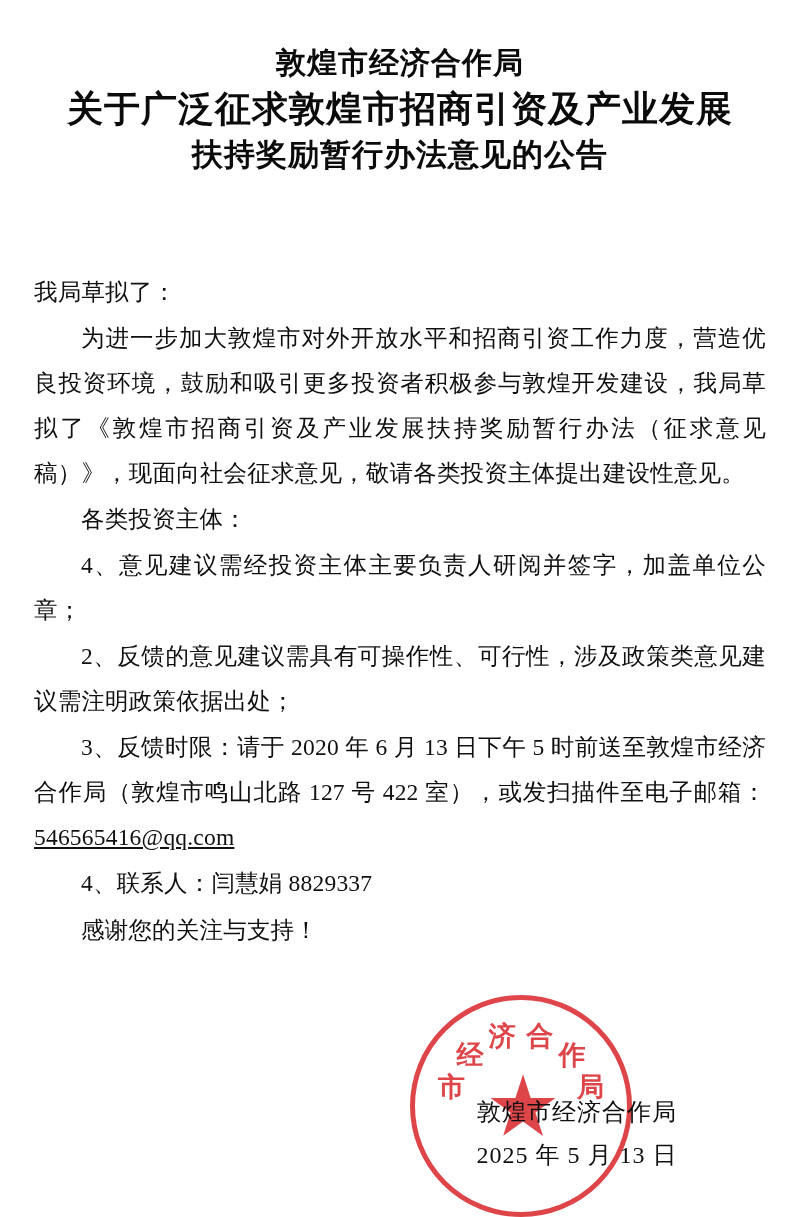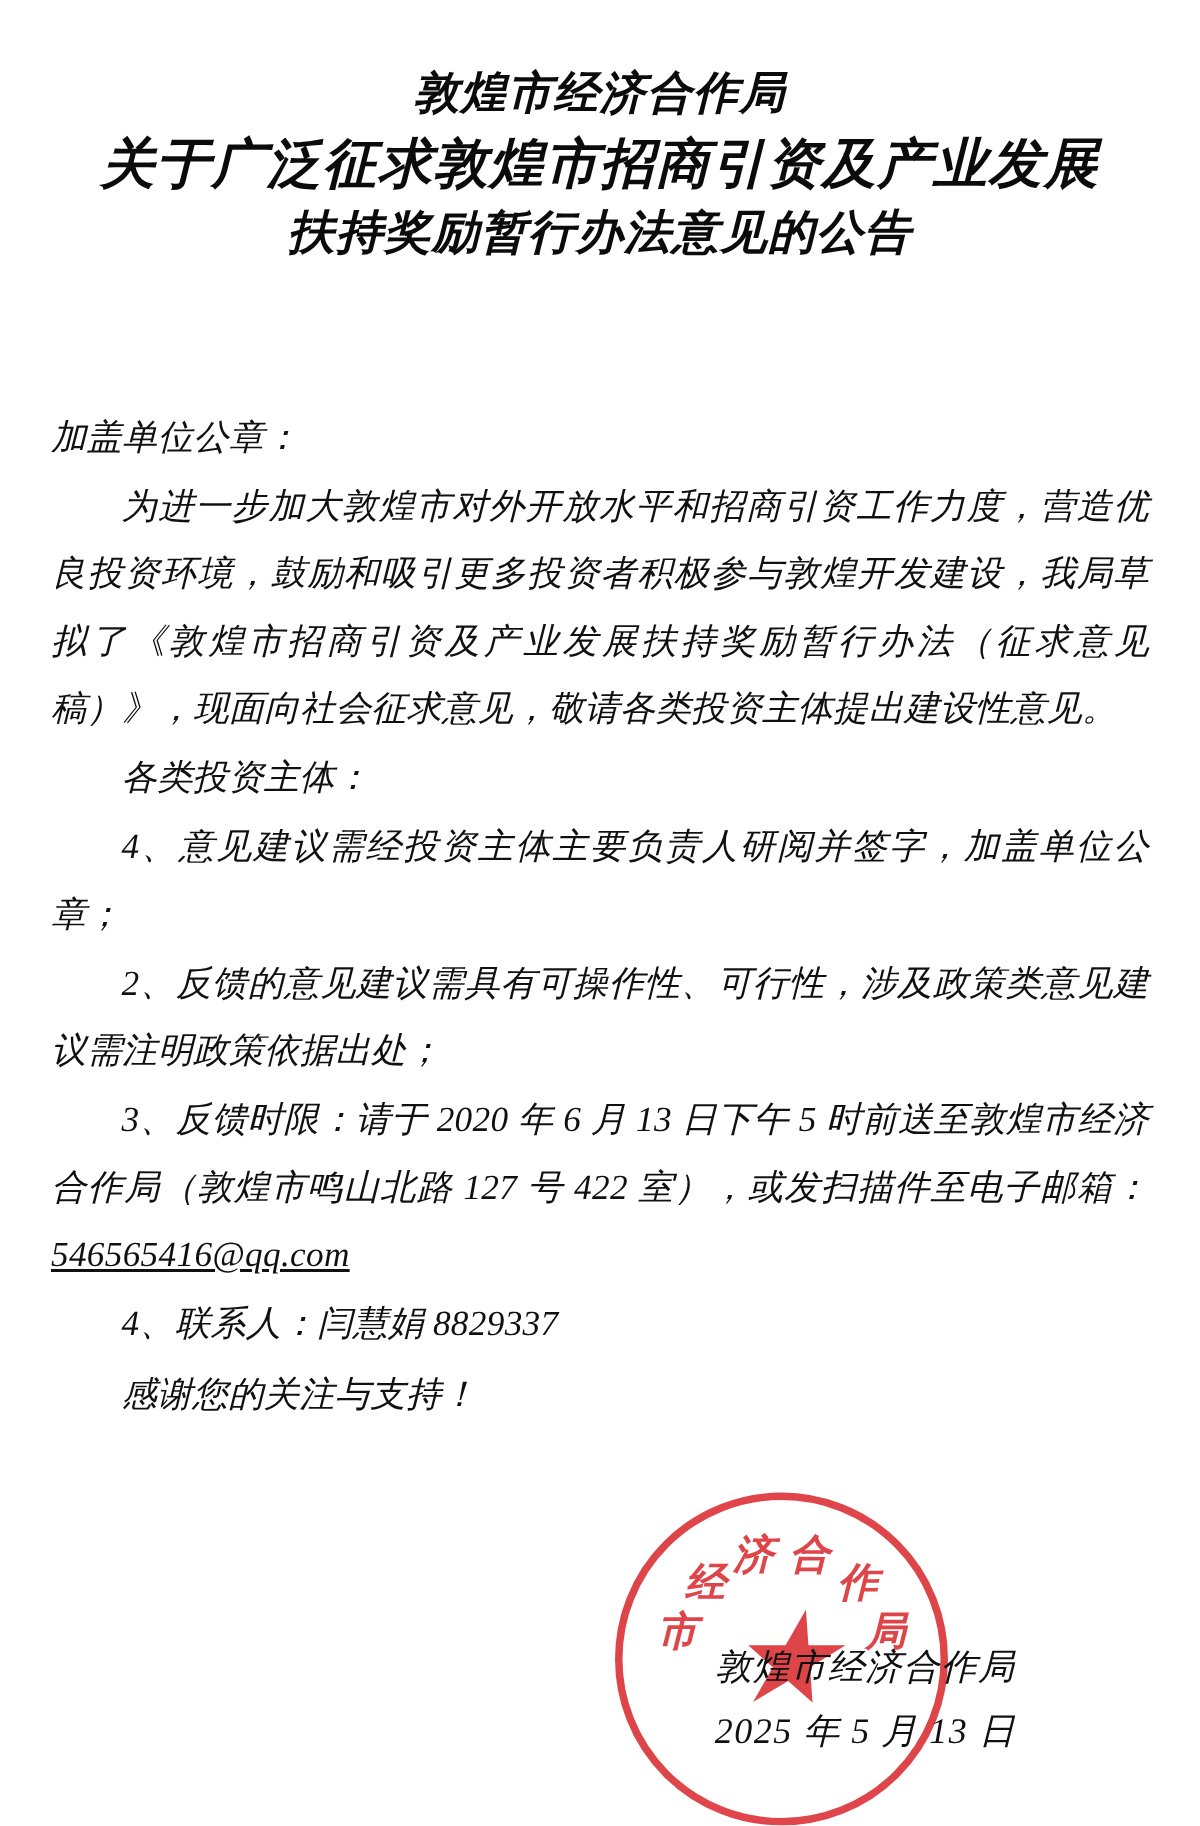--- a/index.html
+++ b/index.html
@@ -14,21 +14,20 @@
     font-family: "Liberation Serif", "DejaVu Serif", serif;
     color: #111111;
     overflow: hidden;
   }
   .page {
     position: relative;
     width: 800px;
     height: 1217px;
     box-sizing: border-box;
     padding: 30px 34px 0 34px;
-    font-style: italic;
   }
   .title-block {
     text-align: center;
     margin-top: 10px;
   }
   .title-line {
     font-family: "Liberation Serif", "DejaVu Serif", serif;
     font-weight: bold;
     font-size: 31px;
     line-height: 46px;
@@ -143,21 +142,21 @@
 
 <div class="page">
 
   <div class="title-block">
     <div class="title-line l1">敦煌市经济合作局</div>
     <div class="title-line l2">关于广泛征求敦煌市招商引资及产业发展</div>
     <div class="title-line l3">扶持奖励暂行办法意见的公告</div>
   </div>
 
   <div class="body-block">
-    <p class="para salutation">加盖单位公章：</p>
+    <p class="para salutation">我局草拟了：</p>
     <p class="para indent">为进一步加大敦煌市对外开放水平和招商引资工作力度，营造优良投资环境，鼓励和吸引更多投资者积极参与敦煌开发建设，我局草拟了《敦煌市招商引资及产业发展扶持奖励暂行办法（征求意见稿）》，现面向社会征求意见，敬请各类投资主体提出建设性意见。</p>
     <p class="para indent">各类投资主体：</p>
     <p class="para indent">4、意见建议需经投资主体主要负责人研阅并签字，加盖单位公章；</p>
     <p class="para indent">2、反馈的意见建议需具有可操作性、可行性，涉及政策类意见建议需注明政策依据出处；</p>
     <p class="para indent"><span>3、反馈时限：请于 2020 年 6 月 13 日下午 5 时前送至敦煌市经济合作局（敦煌市鸣山北路 127 号 422 室），或发扫描件至电子邮箱：</span><span class="email">546565416@qq.com</span></p>
     <p class="para indent">4、联系人：闫慧娟    8829337</p>
     <p class="para closing">感谢您的关注与支持！</p>
   </div>
 
   <div class="seal">

